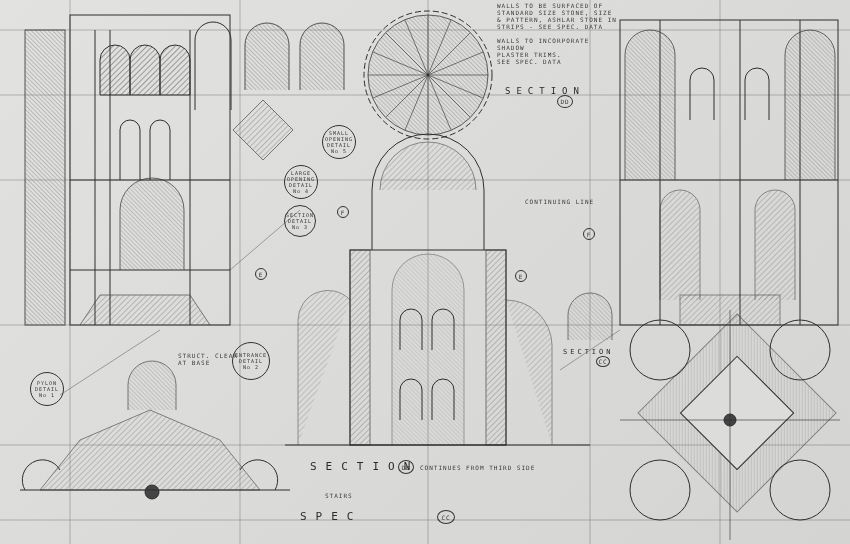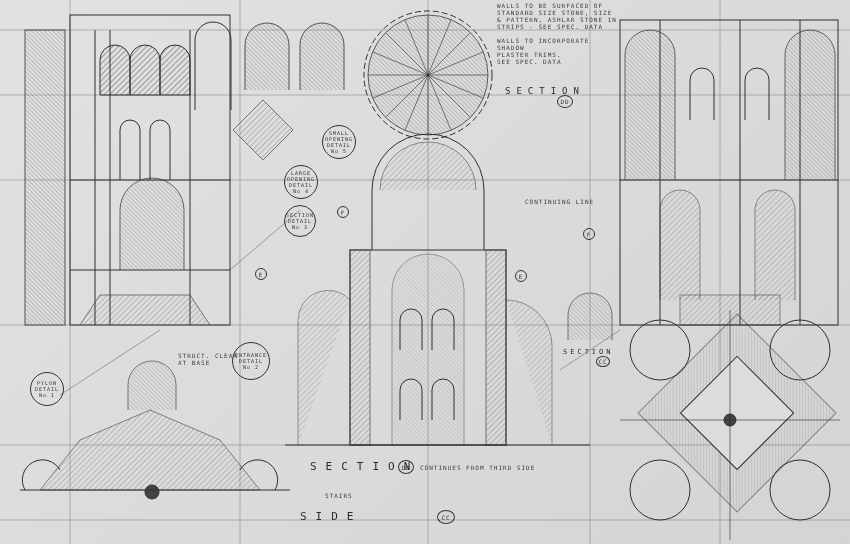--- a/index.html
+++ b/index.html
@@ -144,21 +144,21 @@
 STRIPS - SEE SPEC. DATA
 
 WALLS TO INCORPORATE SHADOW
 PLASTER TRIMS.
    SEE SPEC. DATA</div>
 
 <div class="title" style="left:310px;top:460px;">SECTION</div>
 <div class="circ" style="left:398px;top:460px;width:14px;height:12px;">DD</div>
 <div class="lbl" style="left:420px;top:464px;">CONTINUES FROM THIRD SIDE</div>
 
-<div class="title" style="left:300px;top:510px;">SIDE</div>
+<div class="title" style="left:300px;top:510px;">SPEC</div>
 <div class="circ" style="left:437px;top:510px;width:16px;height:12px;">CC</div>
 
 <div class="title" style="left:505px;top:86px;font-size:9px;letter-spacing:6px;">SECTION</div>
 <div class="circ" style="left:557px;top:95px;width:14px;height:11px;">DD</div>
 
 <div class="lbl" style="left:525px;top:198px;">CONTINUING LINE</div>
 
 <div class="title" style="left:563px;top:348px;font-size:7px;letter-spacing:3px;">SECTION</div>
 <div class="circ" style="left:596px;top:356px;width:12px;height:9px;">CC</div>
 

